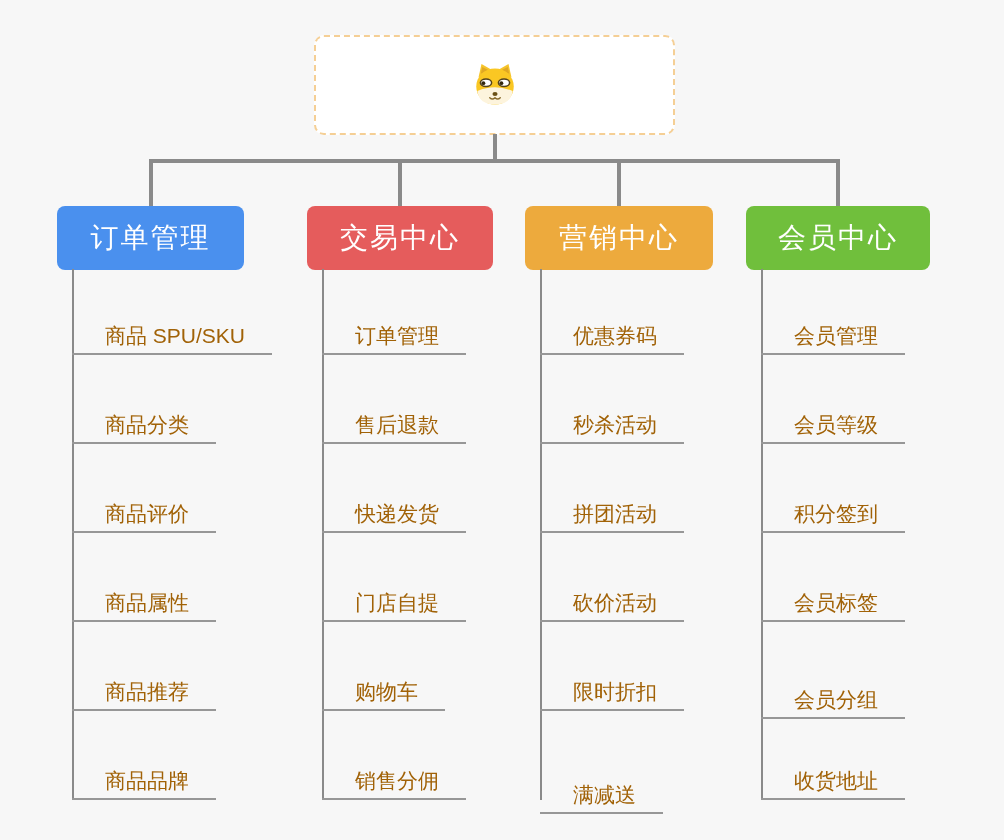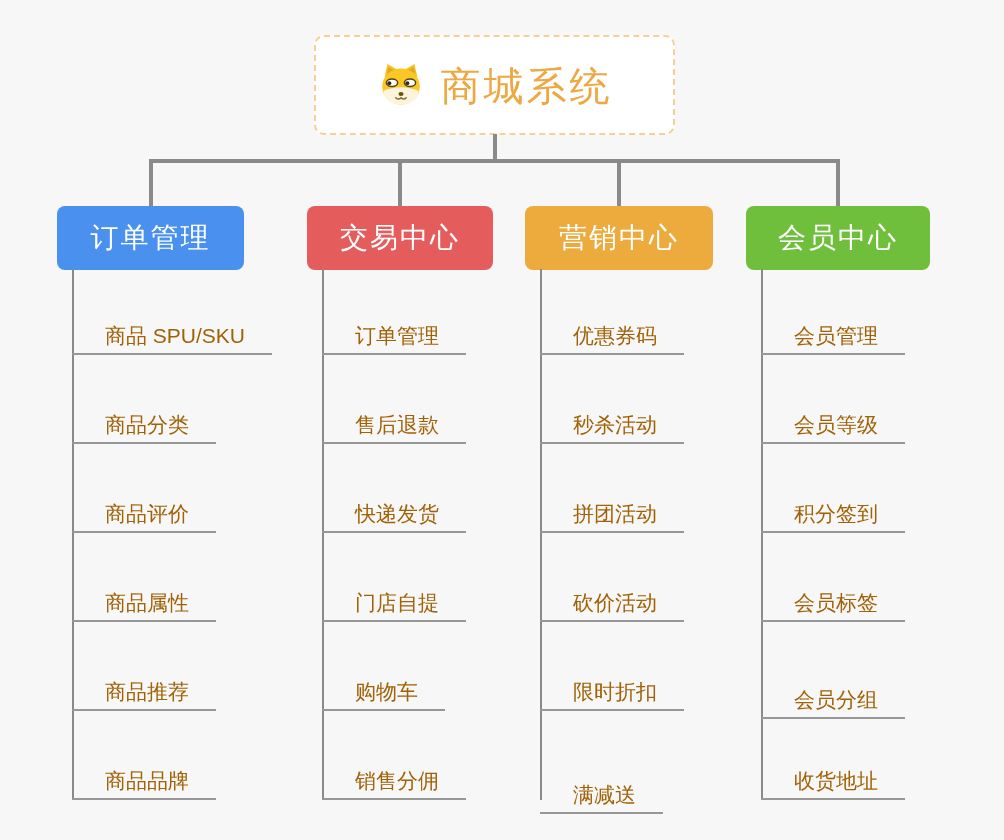--- a/index.html
+++ b/index.html
@@ -85,21 +85,20 @@
         <ellipse cx="20" cy="29" rx="7.5" ry="5" fill="#ffffff" stroke="#55431a" stroke-width="2"></ellipse>
         <ellipse cx="44" cy="29" rx="7.5" ry="5" fill="#ffffff" stroke="#55431a" stroke-width="2"></ellipse>
         <circle cx="16.5" cy="29.5" r="2.6" fill="#33280e"></circle>
         <circle cx="40.5" cy="29.5" r="2.6" fill="#33280e"></circle>
 
         <ellipse cx="32" cy="44" rx="3.4" ry="2.6" fill="#6b5116"></ellipse>
 
         <path d="M25 49 Q28.5 52.5 32 49 Q35.5 52.5 39 49" fill="none" stroke="#8a6d2f" stroke-width="2" stroke-linecap="round"></path>
       </svg>
     </span>
-    <span class="root-title" style="color: rgb(237, 168, 67);">商城系统</span>
   </div>
 
   <div id="connectors">
       <div class="conn" style="left: 493px; top: 134px; width: 4px; height: 29px; background: rgb(138, 138, 138);"></div>
       <div class="conn" style="left: 148.5px; top: 159px; width: 691.5px; height: 4px; background: rgb(138, 138, 138);"></div>
       <div class="conn" style="left: 148.5px; top: 159px; width: 4px; height: 49px; background: rgb(138, 138, 138);"></div>
       <div class="conn" style="left: 398px; top: 159px; width: 4px; height: 49px; background: rgb(138, 138, 138);"></div>
       <div class="conn" style="left: 617px; top: 159px; width: 4px; height: 49px; background: rgb(138, 138, 138);"></div>
       <div class="conn" style="left: 836px; top: 159px; width: 4px; height: 49px; background: rgb(138, 138, 138);"></div>
     </div>

